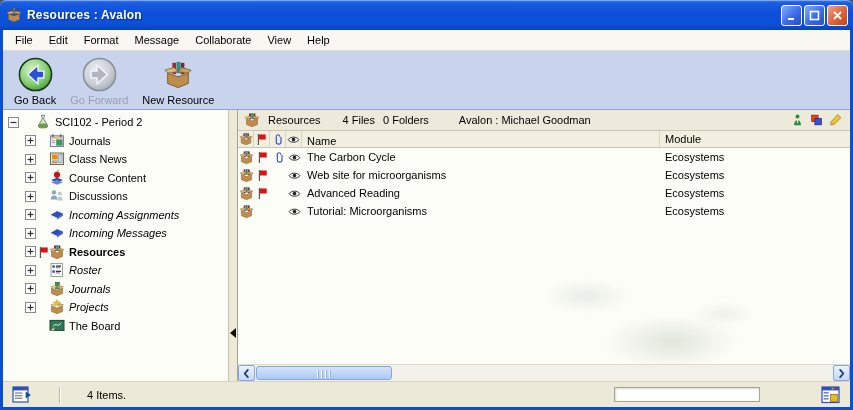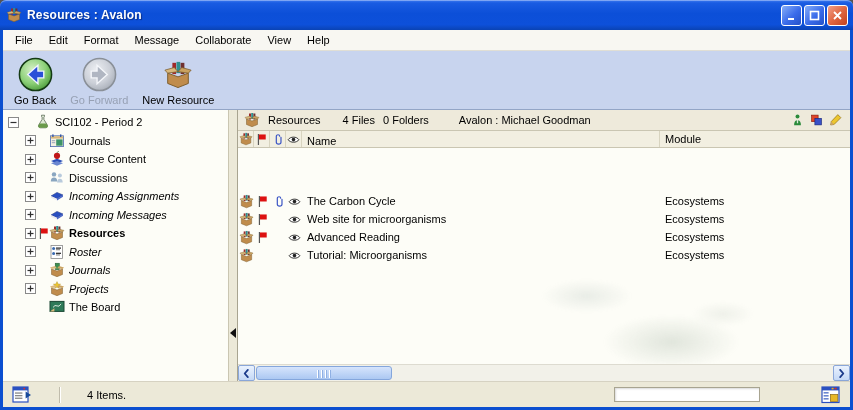--- a/index.html
+++ b/index.html
@@ -64,21 +64,21 @@
               box-shadow:inset 1px 1px 2px rgba(0,0,0,.15); display:flex; align-items:center; justify-content:center; }
   .info-icons { margin-left:auto; display:flex; gap:6px; align-items:center; }
   .mini-ic { width:13px; height:14px; }
 
   .header-row { height:17px; background:#f2efe1; display:flex; align-items:center; border-bottom:1px solid #cac6b2; }
   .hcell-ic { width:16px; height:16px; flex:0 0 16px; display:flex; align-items:center; justify-content:center; border-right:1px solid #d8d4c0; }
   .hcell-ic svg { display:block; }
   .hcell-name { flex:0 0 358px; padding-left:5px; border-right:1px solid #d8d4c0; align-self:stretch; display:flex; align-items:flex-end; }
   .hcell-module { flex:1; padding-left:5px; }
 
-  .list-area { flex:1; position:relative; overflow:hidden; background:#fdfdf7;margin-top:44px; }
+  .list-area { flex:1; position:relative; overflow:hidden; background:#fdfdf7; }
   .list-row { height:18px; display:flex; align-items:center; }
   .cell-ic { width:16px; flex:0 0 16px; display:flex; align-items:center; justify-content:center; }
   .cell-name { flex:0 0 358px; padding-left:5px; }
   .cell-module { flex:1; padding-left:5px; }
 
   .watermark { position:absolute; right:80px; bottom:0; width:235px; height:100px; pointer-events:none;
      background:
        radial-gradient(ellipse 95px 38px at 58% 78%, rgba(150,168,150,.50), rgba(150,168,150,0) 72%),
        radial-gradient(ellipse 65px 24px at 22% 32%, rgba(158,175,168,.38), rgba(158,175,168,0) 70%),
        radial-gradient(ellipse 45px 18px at 80% 50%, rgba(168,180,168,.30), rgba(168,180,168,0) 70%);
@@ -363,20 +363,30 @@
           <svg class="exp">
               <use href="#sym-plus"></use>
             </svg>
           <span class="gap-child"></span>
           <svg class="t-ic">
               <use href="#sym-calendar"></use>
             </svg>
           <span class="tree-label">Journals</span>
         </div>
 
+        <div class="tree-row child">
+          <svg class="exp">
+              <use href="#sym-plus"></use>
+            </svg>
+          <span class="gap-child"></span>
+          <svg class="t-ic">
+              <use href="#sym-news"></use>
+            </svg>
+          <span class="tree-label">Class News</span>
+        </div>
 
         <div class="tree-row child">
           <svg class="exp">
               <use href="#sym-plus"></use>
             </svg>
           <span class="gap-child"></span>
           <svg class="t-ic">
               <use href="#sym-course"></use>
             </svg>
           <span class="tree-label">Course Content</span>

